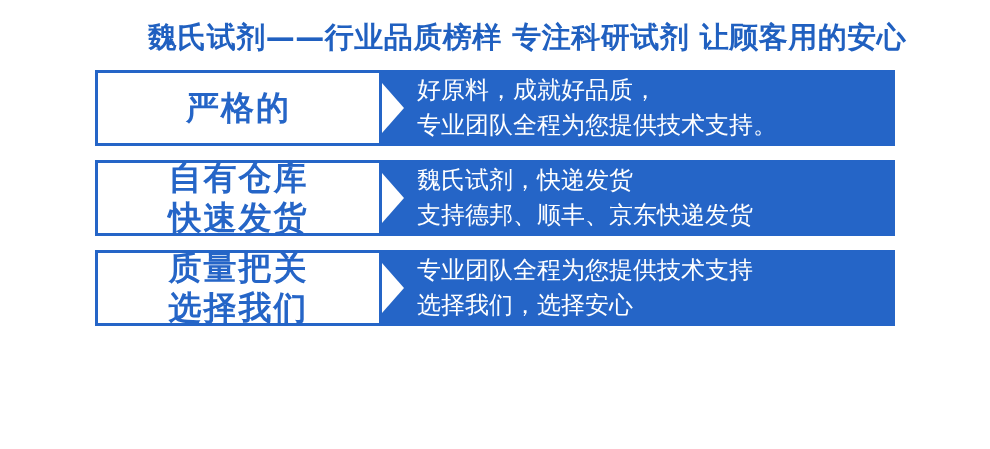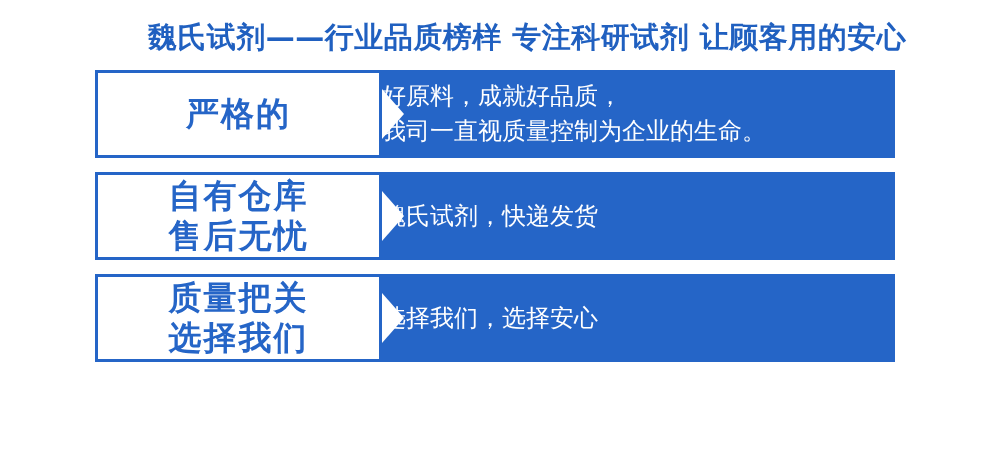--- a/index.html
+++ b/index.html
@@ -35,21 +35,21 @@
   .rows {
     position: absolute;
     left: 95px;
     top: 70px;
     width: 800px;
   }
   .row {
     position: relative;
     display: flex;
     align-items: stretch;
-    height: 88px;
+    height: 76px;
     margin-bottom: 14px;
     background: #2565c7;
   }
   .row:last-child {
     margin-bottom: 0;
   }
   .left-cell {
     position: relative;
     width: 287px;
     flex: 0 0 287px;
@@ -81,20 +81,21 @@
     border-bottom: 25px solid transparent;
     border-left: 22px solid #ffffff;
     z-index: 3;
   }
   .right-cell {
     flex: 1 1 auto;
     background: #2565c7;
     display: flex;
     flex-direction: column;
     justify-content: center;
+    padding-left: 35px;
     padding-right: 12px;
     box-sizing: border-box;
   }
   .right-line {
     color: #ffffff;
     font-size: 24px;
     line-height: 1.45;
     white-space: nowrap;
   }
 </style>
@@ -107,40 +108,42 @@
 
   <div class="rows">
 
     <div class="row">
       <div class="left-cell">
         <div class="left-line">严格的</div>
       </div>
       <div class="arrow"></div>
       <div class="right-cell">
         <div class="right-line">好原料，成就好品质，</div>
-        <div class="right-line">我司一直视质量控制为企业的生命。</div>
+        <div class="right-line">专业团队全程为您提供技术支持。</div>
       </div>
     </div>
 
     <div class="row">
       <div class="left-cell">
         <div class="left-line">自有仓库</div>
-        <div class="left-line">售后无忧</div>
+        <div class="left-line">快速发货</div>
       </div>
       <div class="arrow"></div>
       <div class="right-cell">
         <div class="right-line">魏氏试剂，快递发货</div>
+        <div class="right-line">支持德邦、顺丰、京东快递发货</div>
       </div>
     </div>
 
     <div class="row">
       <div class="left-cell">
         <div class="left-line">质量把关</div>
         <div class="left-line">选择我们</div>
       </div>
       <div class="arrow"></div>
       <div class="right-cell">
+        <div class="right-line">专业团队全程为您提供技术支持</div>
         <div class="right-line">选择我们，选择安心</div>
       </div>
     </div>
 
   </div>
 </div>
 
 </body></html>

